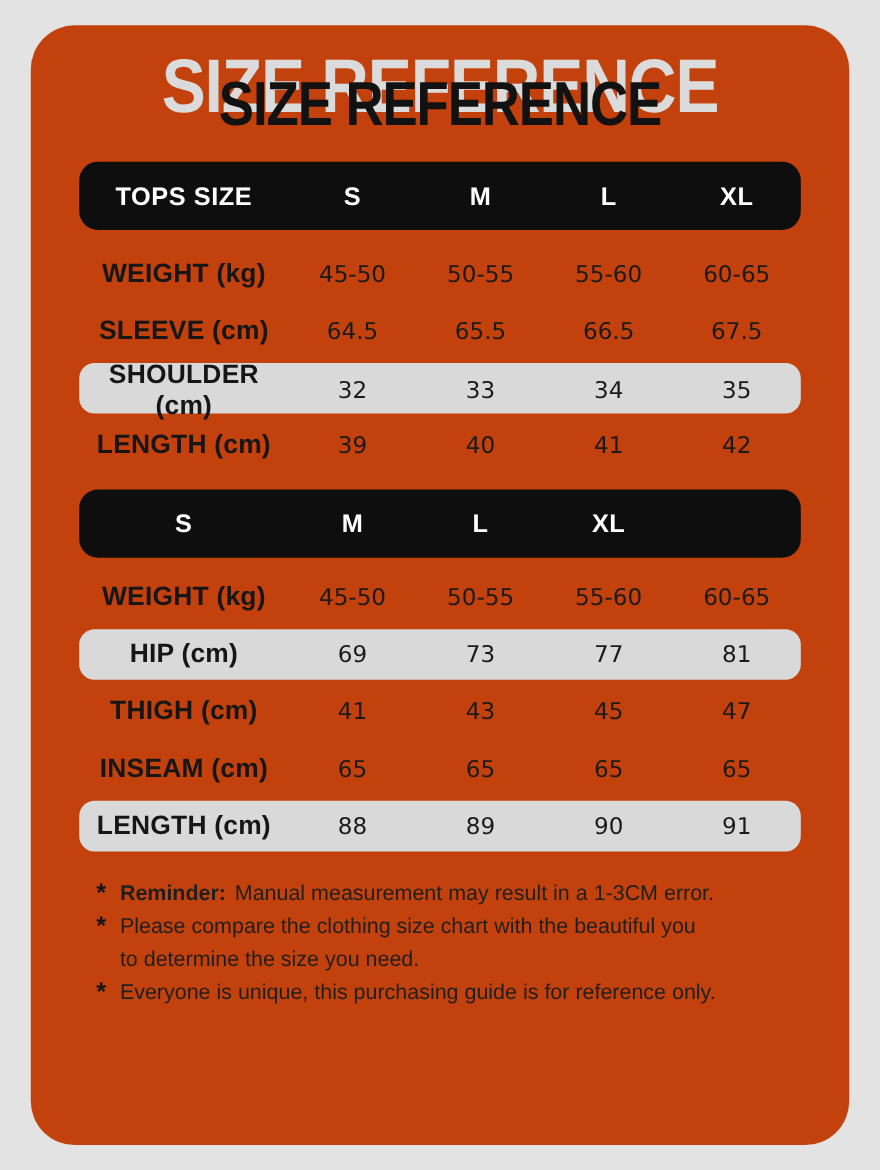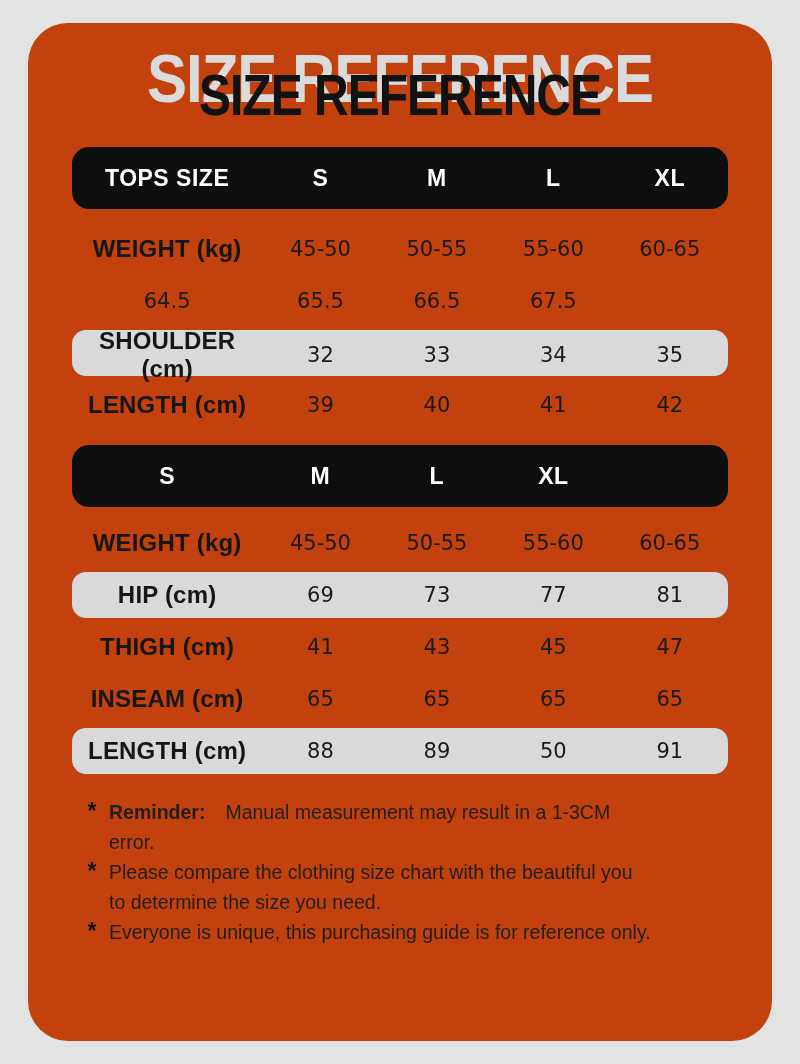--- a/index.html
+++ b/index.html
@@ -110,21 +110,21 @@
     flex: none;
     width: 16px;
     margin-right: 9px;
     font-weight: bold;
     font-size: 23px;
     line-height: 28px;
     color: #151515;
     text-align: center;
   }
   .note-text { max-width: 545px; }
-  .note-text b { margin-right: 20px; }
+  .note-text b { margin-right: 8px; }
   .note-text b:empty { display: none; margin: 0; }
 </style>
 </head>
 <body>
 
 <div class="card">
 
   <header class="title-block">
     <div class="ghost-title">SIZE REFERENCE</div>
     <h1 class="main-title">SIZE REFERENCE</h1>
@@ -140,20 +140,21 @@
     </div>
     <div class="rows">
       <div class="row">
         <span class="row-label">WEIGHT (kg)</span>
         <span class="cell-value">45-50</span>
         <span class="cell-value">50-55</span>
         <span class="cell-value">55-60</span>
         <span class="cell-value">60-65</span>
       </div>
       <div class="row">
+        <span class="row-label">SLEEVE (cm)</span>
         <span class="cell-value">64.5</span>
         <span class="cell-value">65.5</span>
         <span class="cell-value">66.5</span>
         <span class="cell-value">67.5</span>
       </div>
       <div class="row striped">
         <span class="row-label">SHOULDER (cm)</span>
         <span class="cell-value">32</span>
         <span class="cell-value">33</span>
         <span class="cell-value">34</span>
@@ -202,21 +203,21 @@
         <span class="row-label">INSEAM (cm)</span>
         <span class="cell-value">65</span>
         <span class="cell-value">65</span>
         <span class="cell-value">65</span>
         <span class="cell-value">65</span>
       </div>
       <div class="row striped">
         <span class="row-label">LENGTH (cm)</span>
         <span class="cell-value">88</span>
         <span class="cell-value">89</span>
-        <span class="cell-value">50</span>
+        <span class="cell-value">90</span>
         <span class="cell-value">91</span>
       </div>
     </div>
   </section>
 
   <footer class="notes">
     <div class="note">
       <span class="star-bullet">*</span>
       <p class="note-text" style="margin:0;"><b>Reminder:</b><span>Manual measurement may result in a 1-3CM error.</span></p>
     </div>

